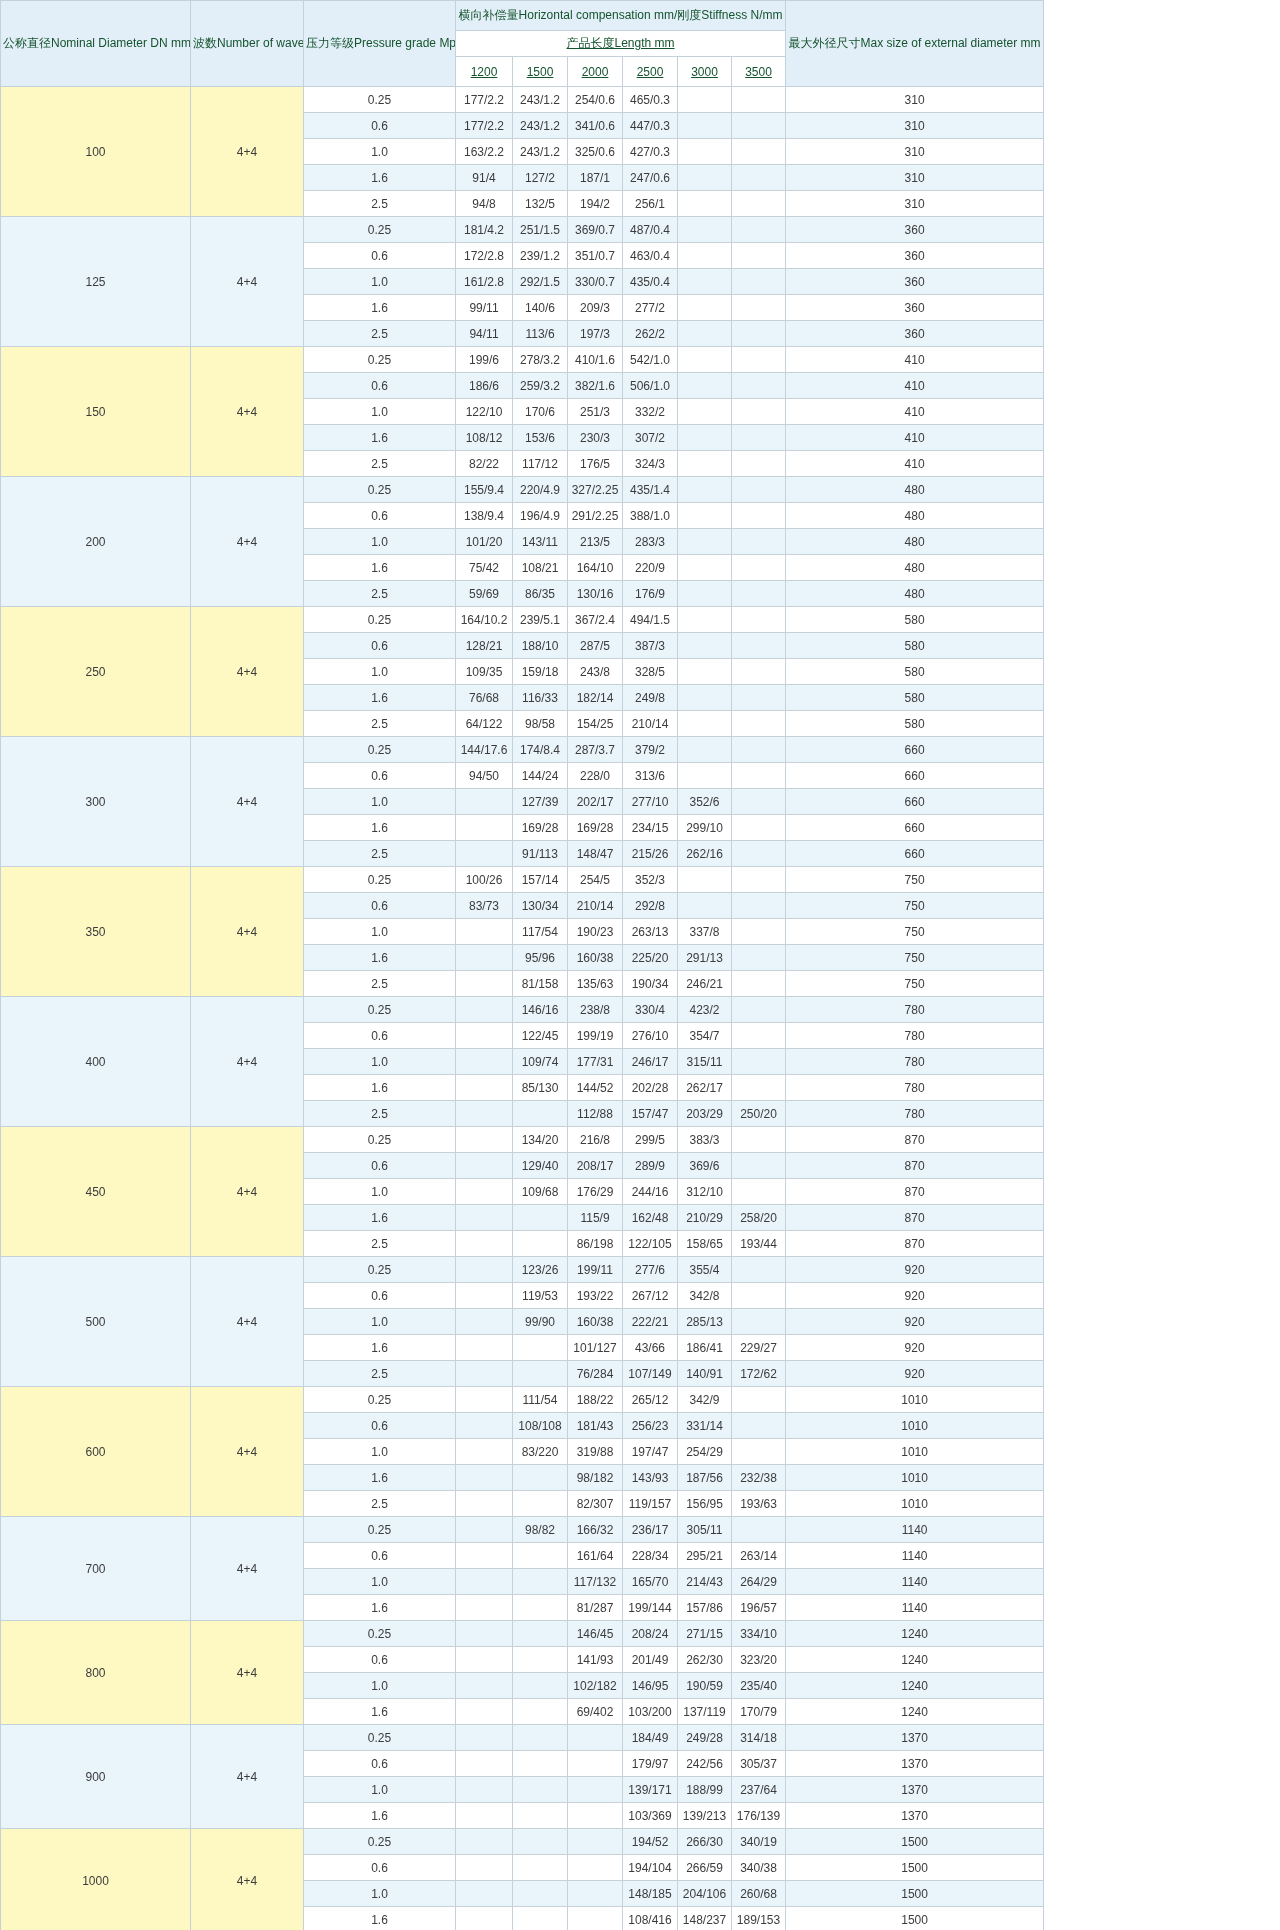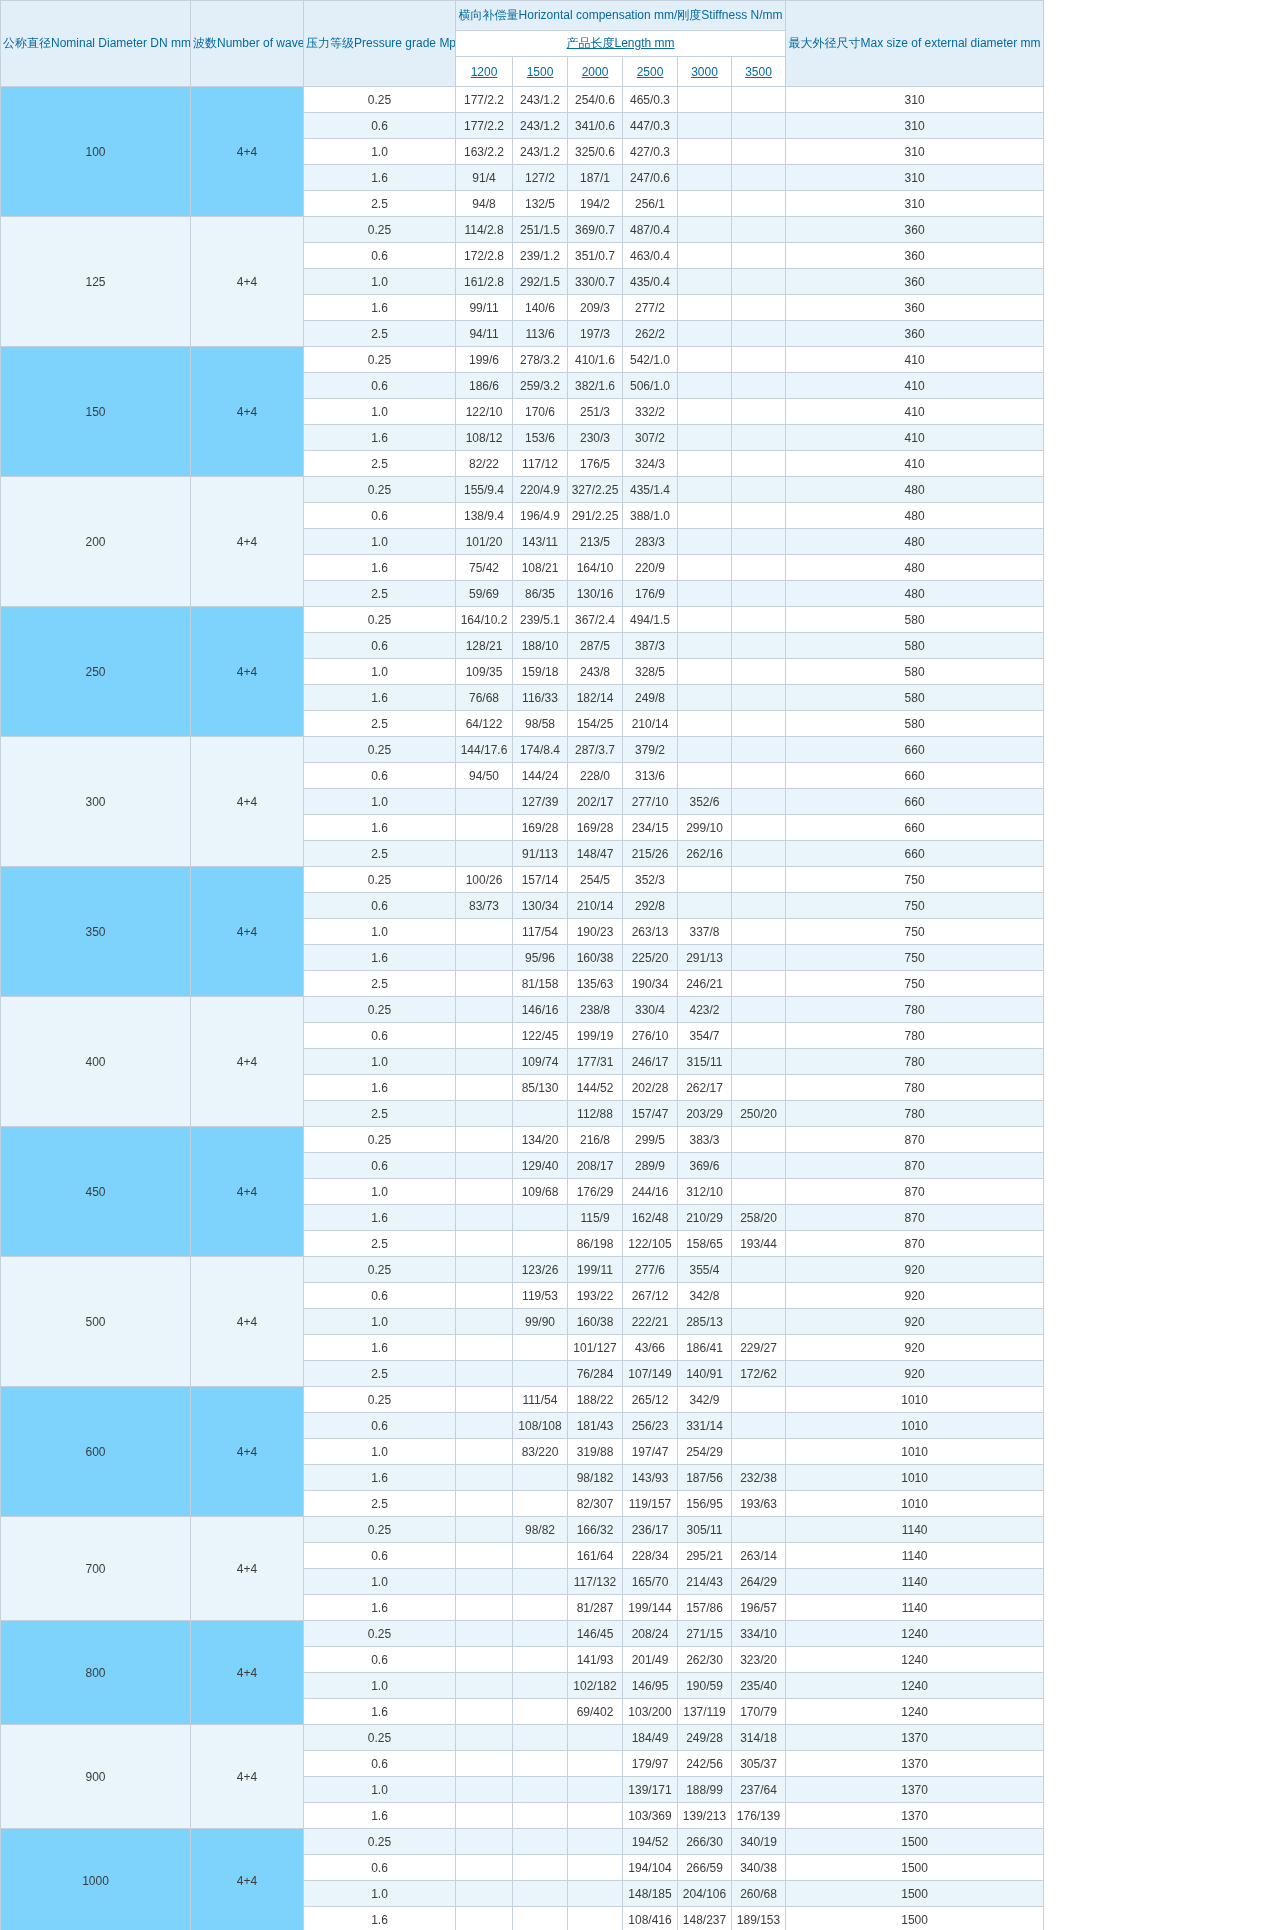--- a/index.html
+++ b/index.html
@@ -14,28 +14,28 @@
     font-family:"Liberation Sans","DejaVu Sans",sans-serif;
     color:var(--text);
   }
   table{border-collapse:collapse;table-layout:fixed;width:1043px;margin:0;}
   th,td{
     border:1px solid var(--border);
     text-align:center;vertical-align:middle;
     font-size:12px;font-weight:normal;
     padding:0 2px;overflow:hidden;white-space:nowrap;
   }
-  thead th{background:var(--headerbg);color:#0369a1;}
+  thead th{background:var(--headerbg);color:#14532d;}
   thead th.white{background:#ffffff;text-decoration:underline;}
   tr.h1{height:30px;}
   tr.h2{height:26px;}
   tr.h3{height:30px;}
   tbody tr{height:26px;}
   td.stripe{background:var(--stripe);}
-  td.groupcell{background:#7dd3fc;}
+  td.groupcell{background:#fef9c3;}
   td.groupcell.gstripe{background:var(--stripe);}
 </style>
 </head>
 <body>
 
 <table>
   <colgroup>
     <col style="width:190px">
     <col style="width:113px">
     <col style="width:152px">
@@ -117,21 +117,21 @@
         <td>194/2</td>
         <td>256/1</td>
         <td></td>
         <td></td>
         <td>310</td>
       </tr>
       <tr>
         <td class="groupcell gstripe" rowspan="5">125</td>
         <td class="groupcell gstripe" rowspan="5">4+4</td>
         <td class="stripe">0.25</td>
-        <td class="stripe">114/2.8</td>
+        <td class="stripe">181/4.2</td>
         <td class="stripe">251/1.5</td>
         <td class="stripe">369/0.7</td>
         <td class="stripe">487/0.4</td>
         <td class="stripe"></td>
         <td class="stripe"></td>
         <td class="stripe">360</td>
       </tr>
       <tr>
         <td>0.6</td>
         <td>172/2.8</td>

